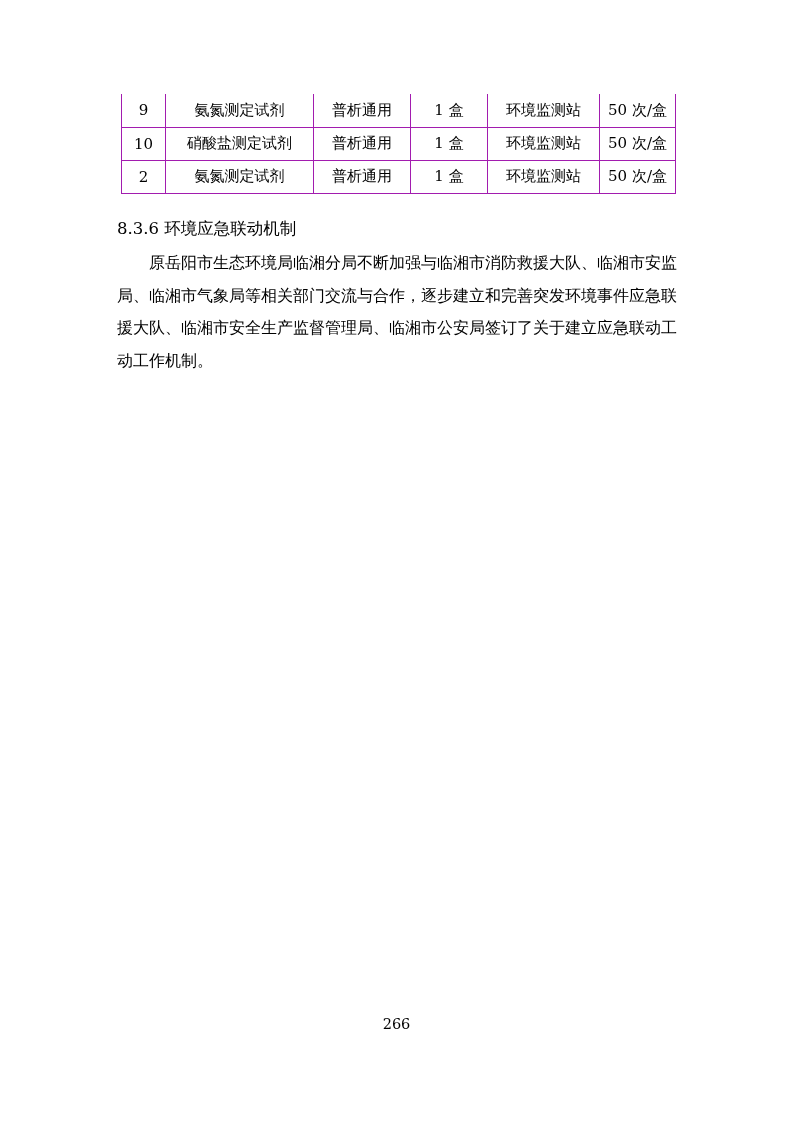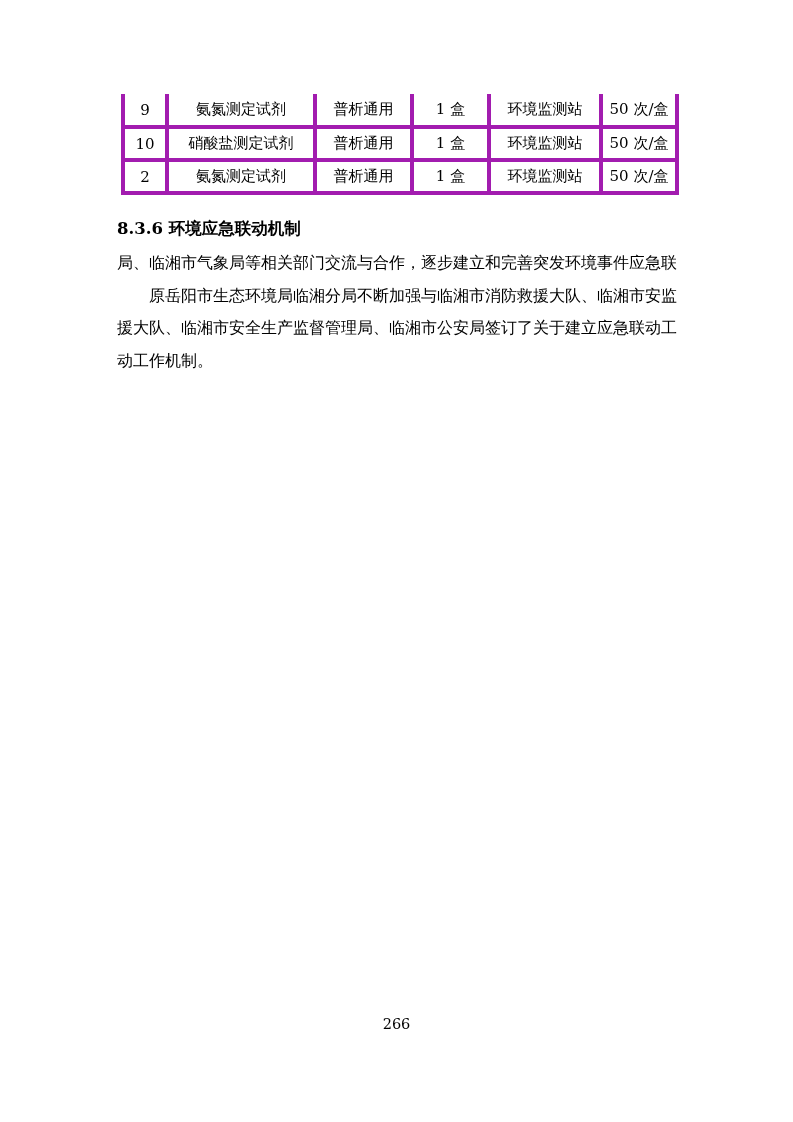--- a/index.html
+++ b/index.html
@@ -16,37 +16,37 @@
   
   .reagent-table {
     position: absolute;
     left: 121px;
     top: 94px;
     border-collapse: collapse;
     table-layout: fixed;
     width: 554px;
   }
   .reagent-table td {
-    border: 4px solid #a21caf;
+    border: 1px solid #a21caf;
     height: 33px;
     text-align: center;
     vertical-align: middle;
     font-size: 15px;
     white-space: nowrap;
     overflow: hidden;
   }
   .reagent-table tr:first-child td { border-top: none; }
   
   .section-heading {
     position: absolute;
     left: 117px;
     top: 218px;
     width: 560px;
     font-size: 16.5px;
-    font-weight: bold;
+    font-weight: normal;
     white-space: nowrap;
   }
   
   .body-paragraph {
     position: absolute;
     left: 117px;
     top: 247px;
     width: 562px;
     font-size: 16px;
     line-height: 32.5px;
@@ -104,21 +104,21 @@
         <td>1 盒</td>
         <td>环境监测站</td>
         <td>50 次/盒</td>
       </tr>
     </tbody>
   </table>
 
   <h3 class="section-heading">8.3.6 环境应急联动机制</h3>
 
   <div class="body-paragraph">
+    <div class="para-line first">原岳阳市生态环境局临湘分局不断加强与临湘市消防救援大队、临湘市安监</div>
     <div class="para-line">局、临湘市气象局等相关部门交流与合作，逐步建立和完善突发环境事件应急联</div>
-    <div class="para-line first">原岳阳市生态环境局临湘分局不断加强与临湘市消防救援大队、临湘市安监</div>
     <div class="para-line">援大队、临湘市安全生产监督管理局、临湘市公安局签订了关于建立应急联动工</div>
     <div class="para-line">动工作机制。</div>
   </div>
 
   <div class="page-number">266</div>
 
 </div>
 
 </body></html>

